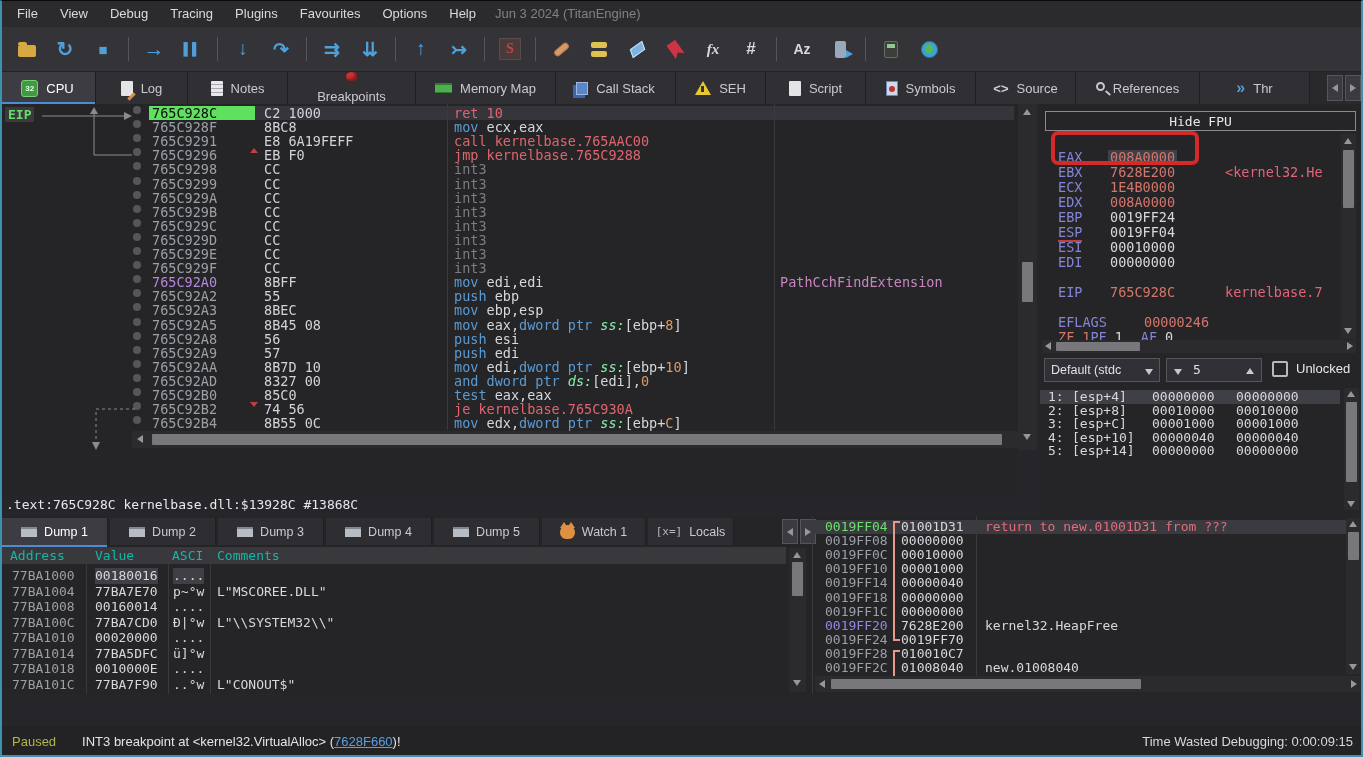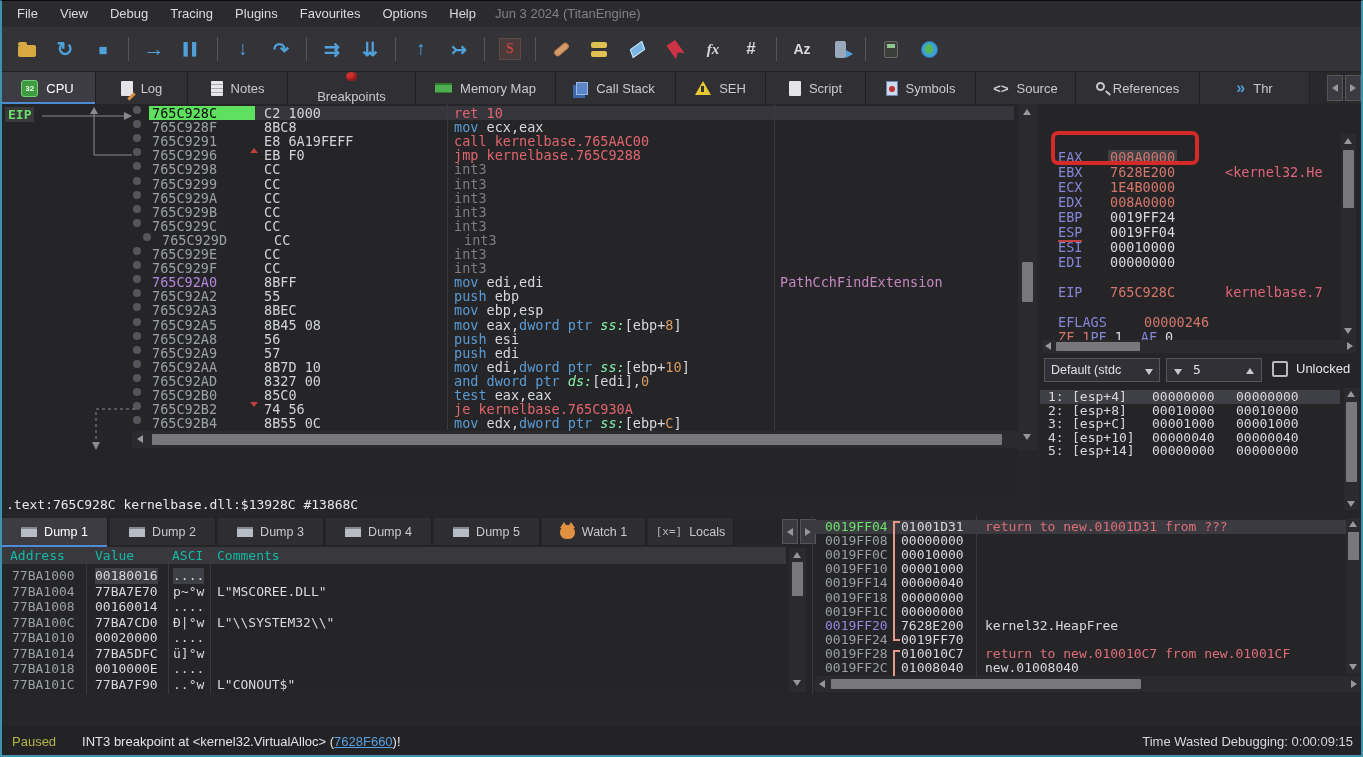--- a/index.html
+++ b/index.html
@@ -346,21 +346,21 @@
     <div id="drows">
         <div class="drow eip" style="top: 2px;"><div class="selband"></div><span class="c-dot"></span><span class="c-addr">765C928C</span><span class="c-bytes">C2 1000</span><span class="c-instr"><b class="mn-r" style="font-weight: normal;">ret</b><span style="color: rgb(224, 101, 110);"> 10</span></span></div>
         <div class="drow norm" style="top: 16.1px;"><span class="c-dot"></span><span class="c-addr">765C928F</span><span class="c-bytes">8BC8</span><span class="c-instr"><b class="mn-b" style="font-weight: normal;">mov</b><span> ecx,eax</span></span></div>
         <div class="drow flow" style="top: 30.2px;"><span class="c-dot"></span><span class="c-addr">765C9291</span><span class="c-bytes">E8 6A19FEFF</span><span class="c-instr"><b class="mn-r" style="font-weight: normal;">call</b><span style="color: rgb(224, 101, 110);"> kernelbase.765AAC00</span></span></div>
         <div class="drow flow" style="top: 44.3px;"><span class="c-dot"></span><span class="c-addr">765C9296</span><span class="caret-up"></span><span class="c-bytes">EB F0</span><span class="c-instr"><b class="mn-r" style="font-weight: normal;">jmp</b><span style="color: rgb(224, 101, 110);"> kernelbase.765C9288</span></span></div>
         <div class="drow int3" style="top: 58.4px;"><span class="c-dot"></span><span class="c-addr">765C9298</span><span class="c-bytes">CC</span><span class="c-instr"><b class="mn-g" style="font-weight: normal;">int3</b></span></div>
         <div class="drow int3" style="top: 72.5px;"><span class="c-dot"></span><span class="c-addr">765C9299</span><span class="c-bytes">CC</span><span class="c-instr"><b class="mn-g" style="font-weight: normal;">int3</b></span></div>
         <div class="drow int3" style="top: 86.6px;"><span class="c-dot"></span><span class="c-addr">765C929A</span><span class="c-bytes">CC</span><span class="c-instr"><b class="mn-g" style="font-weight: normal;">int3</b></span></div>
         <div class="drow int3" style="top: 100.7px;"><span class="c-dot"></span><span class="c-addr">765C929B</span><span class="c-bytes">CC</span><span class="c-instr"><b class="mn-g" style="font-weight: normal;">int3</b></span></div>
         <div class="drow int3" style="top: 114.8px;"><span class="c-dot"></span><span class="c-addr">765C929C</span><span class="c-bytes">CC</span><span class="c-instr"><b class="mn-g" style="font-weight: normal;">int3</b></span></div>
-        <div class="drow int3" style="top: 128.9px; margin-left: 10px;"><span class="c-dot"></span><span class="c-addr">765C929D</span><span class="c-bytes">CC</span><span class="c-instr"><b class="mn-g" style="font-weight: normal;">int3</b></span></div>
+        <div class="drow int3" style="top: 128.9px;"><span class="c-dot"></span><span class="c-addr">765C929D</span><span class="c-bytes">CC</span><span class="c-instr"><b class="mn-g" style="font-weight: normal;">int3</b></span></div>
         <div class="drow int3" style="top: 143px;"><span class="c-dot"></span><span class="c-addr">765C929E</span><span class="c-bytes">CC</span><span class="c-instr"><b class="mn-g" style="font-weight: normal;">int3</b></span></div>
         <div class="drow int3" style="top: 157.1px;"><span class="c-dot"></span><span class="c-addr">765C929F</span><span class="c-bytes">CC</span><span class="c-instr"><b class="mn-g" style="font-weight: normal;">int3</b></span></div>
         <div class="drow label" style="top: 171.2px;"><span class="c-dot"></span><span class="c-addr">765C92A0</span><span class="c-bytes">8BFF</span><span class="c-instr"><b class="mn-b" style="font-weight: normal;">mov</b><span> edi,edi</span></span><span class="c-cmt">PathCchFindExtension</span></div>
         <div class="drow norm" style="top: 185.3px;"><span class="c-dot"></span><span class="c-addr">765C92A2</span><span class="c-bytes">55</span><span class="c-instr"><b class="mn-b" style="font-weight: normal;">push</b><span> ebp</span></span></div>
         <div class="drow norm" style="top: 199.4px; padding-left: 36px;"><span class="c-dot"></span><span class="c-addr">765C92A3</span><span class="c-bytes">8BEC</span><span class="c-instr"><b class="mn-b" style="font-weight: normal;">mov</b><span> ebp,esp</span></span></div>
         <div class="drow norm" style="top: 213.5px;"><span class="c-dot"></span><span class="c-addr">765C92A5</span><span class="c-bytes">8B45 08</span><span class="c-instr"><b class="mn-b" style="font-weight: normal;">mov</b><span> eax,<b class="kw">dword ptr</b> <b class="seg">ss:</b>[ebp+<b class="num">8</b>]</span></span></div>
         <div class="drow norm" style="top: 227.6px;"><span class="c-dot"></span><span class="c-addr">765C92A8</span><span class="c-bytes">56</span><span class="c-instr"><b class="mn-b" style="font-weight: normal;">push</b><span> esi</span></span></div>
         <div class="drow norm" style="top: 241.7px;"><span class="c-dot"></span><span class="c-addr">765C92A9</span><span class="c-bytes">57</span><span class="c-instr"><b class="mn-b" style="font-weight: normal;">push</b><span> edi</span></span></div>
         <div class="drow norm" style="top: 255.8px;"><span class="c-dot"></span><span class="c-addr">765C92AA</span><span class="c-bytes">8B7D 10</span><span class="c-instr"><b class="mn-b" style="font-weight: normal;">mov</b><span> edi,<b class="kw">dword ptr</b> <b class="seg">ss:</b>[ebp+<b class="num">10</b>]</span></span></div>
         <div class="drow norm" style="top: 269.9px;"><span class="c-dot"></span><span class="c-addr">765C92AD</span><span class="c-bytes">8327 00</span><span class="c-instr"><b class="mn-b" style="font-weight: normal;">and</b><span> <b class="kw">dword ptr</b> <b class="seg">ds:</b>[edi],<b class="num">0</b></span></span></div>
@@ -377,20 +377,21 @@
   </div>
   <div class="sb" style="left:1018px;top:104px;width:19px;height:346px">
     <div class="arr up" style="left:5px;top:5px"></div>
     <div class="thumb" style="left:4px;top:158px;width:11px;height:40px"></div>
     <div class="arr dn" style="left:5px;top:330px"></div>
   </div>
 
   <div class="statusline">.text:765C928C kernelbase.dll:$13928C #13868C</div>
 
   <div class="regs">
+    <div class="hidefpu">Hide FPU</div>
     <div id="rrows">
         <div class="rrow" style="top: 46px;"><span class="rname">EAX</span><span class="rval red sel">008A0000</span></div>
         <div class="rrow" style="top: 61px;"><span class="rname">EBX</span><span class="rval red">7628E200</span><span class="rcmt">&lt;kernel32.He</span></div>
         <div class="rrow" style="top: 76px;"><span class="rname">ECX</span><span class="rval red">1E4B0000</span></div>
         <div class="rrow" style="top: 91px;"><span class="rname">EDX</span><span class="rval red">008A0000</span></div>
         <div class="rrow" style="top: 106px;"><span class="rname">EBP</span><span class="rval wht">0019FF24</span></div>
         <div class="rrow" style="top: 121px;"><span class="rname ul">ESP</span><span class="rval wht">0019FF04</span></div>
         <div class="rrow" style="top: 136px;"><span class="rname">ESI</span><span class="rval wht">00010000</span></div>
         <div class="rrow" style="top: 151px;"><span class="rname">EDI</span><span class="rval wht">00000000</span></div>
         <div class="rrow" style="top: 181px;"><span class="rname">EIP</span><span class="rval red">765C928C</span><span class="rcmt">kernelbase.7</span></div>
@@ -503,21 +504,21 @@
       <div id="stackrows">
           <div class="srw sel" style="top: 4px;"><span class="sa green">0019FF04</span><span class="sv">01001D31</span><span class="sc red">return to new.01001D31 from ???</span></div>
           <div class="srw" style="top: 18.1px;"><span class="sa">0019FF08</span><span class="sv">00000000</span></div>
           <div class="srw" style="top: 32.2px;"><span class="sa">0019FF0C</span><span class="sv">00010000</span></div>
           <div class="srw" style="top: 46.3px;"><span class="sa">0019FF10</span><span class="sv">00001000</span></div>
           <div class="srw" style="top: 60.4px;"><span class="sa">0019FF14</span><span class="sv">00000040</span></div>
           <div class="srw" style="top: 74.5px;"><span class="sa">0019FF18</span><span class="sv">00000000</span></div>
           <div class="srw" style="top: 88.6px;"><span class="sa">0019FF1C</span><span class="sv">00000000</span></div>
           <div class="srw" style="top: 102.7px;"><span class="sa purple">0019FF20</span><span class="sv">7628E200</span><span class="sc white">kernel32.HeapFree</span></div>
           <div class="srw" style="top: 116.8px;"><span class="sa">0019FF24</span><span class="sv">0019FF70</span></div>
-          <div class="srw" style="top: 130.9px;"><span class="sa">0019FF28</span><span class="sv">010010C7</span><span class="sc red">return to new.010010C7 from new.01001CF</span></div>
+          <div class="srw" style="top: 130.9px;"><span class="sa">0019FF28</span><span class="sv">010010C7</span></div>
           <div class="srw" style="top: 145px;"><span class="sa">0019FF2C</span><span class="sv">01008040</span><span class="sc white">new.01008040</span></div>
         </div>
       <div class="dcsep" style="left:163px;height:160px"></div>
 
       <div class="bracket" style="left:80px;top:5px;width:2px;height:120px"></div>
       <div class="bracket" style="left:80px;top:5px;width:7px;height:2px"></div>
       <div class="bracket" style="left:80px;top:123px;width:7px;height:2px"></div>
       <div class="bracket" style="left:80px;top:134px;width:2px;height:26px"></div>
       <div class="bracket" style="left:80px;top:134px;width:7px;height:2px"></div>
       <div class="sb" style="left:533px;top:2px;width:15px;height:156px">

